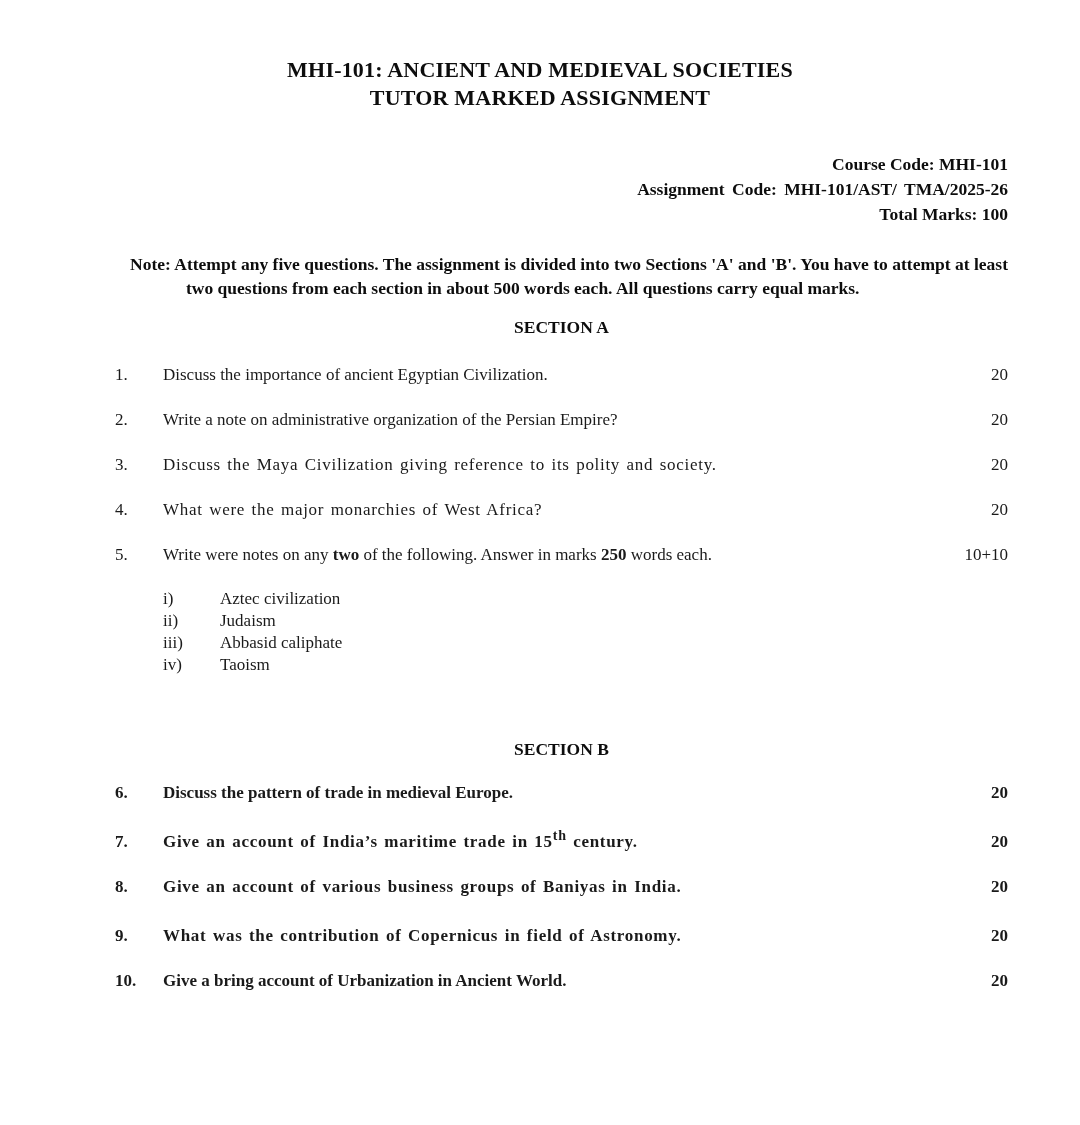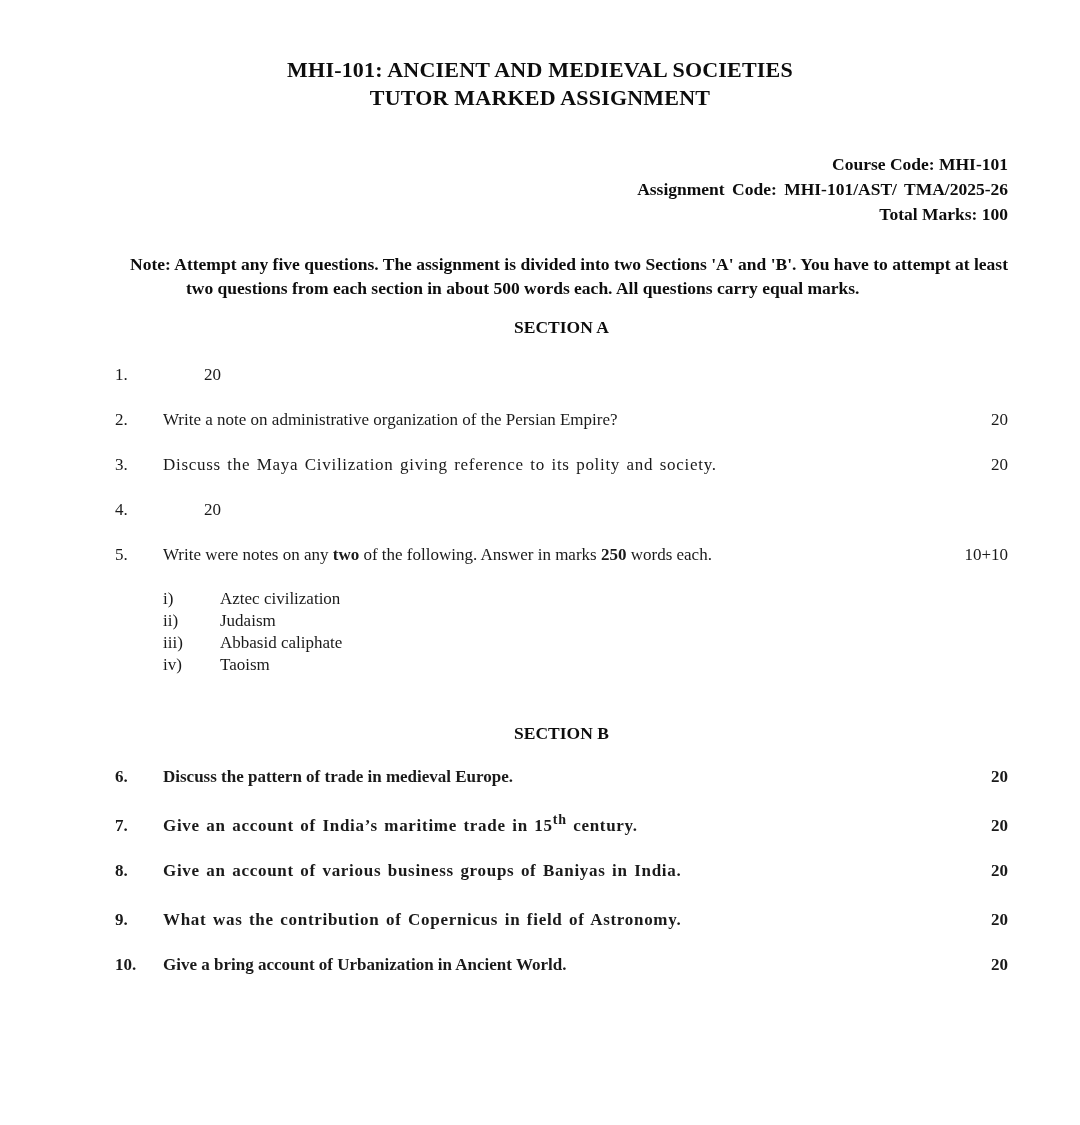--- a/index.html
+++ b/index.html
@@ -52,21 +52,21 @@
     color: #0d0d0d;
   }
   .section-heading {
     text-align: center;
     font-weight: bold;
     font-size: 17.5px;
     line-height: 19px;
     color: #0d0d0d;
   }
   .section-heading.sa { margin-top: 4px; }
-  .section-heading.sb { margin-top: 48px; }
+  .section-heading.sb { margin-top: 64px; }
   .q-list {
     font-size: 17px;
   }
   .q-list.a { margin-top: 26px; }
   .q-list.b { margin-top: 22px; }
   .q-row {
     display: flex;
     align-items: flex-start;
     line-height: 23px;
     margin-bottom: 22px;
@@ -129,37 +129,39 @@
     </div>
 
     <p class="note-block"><span>Note:</span> <span>Attempt any five questions. The assignment is divided into two Sections 'A' and 'B'. You have to attempt at least two questions from each section in about 500 words each. All questions carry equal marks.</span></p>
 
     <div class="section-heading sa">SECTION A</div>
 
     <div class="q-list a">
 
       <div class="q-row">
         <div class="q-num">1.</div>
+        <div class="q-text">Discuss the importance of ancient Egyptian Civilization.</div>
         <div class="q-marks">20</div>
       </div>
 
       <div class="q-row">
         <div class="q-num">2.</div>
         <div class="q-text">Write a note on administrative organization of the Persian Empire?</div>
         <div class="q-marks">20</div>
       </div>
 
       <div class="q-row">
         <div class="q-num">3.</div>
         <div class="q-text spaced">Discuss the Maya Civilization giving reference to its polity and society.</div>
         <div class="q-marks">20</div>
       </div>
 
       <div class="q-row">
         <div class="q-num">4.</div>
+        <div class="q-text spaced">What were the major monarchies of West Africa?</div>
         <div class="q-marks">20</div>
       </div>
 
       <div class="q-row">
         <div class="q-num">5.</div>
         <div class="q-text"><span>Write were notes on any </span><span class="b">two</span><span> of the following.  Answer in marks </span><span class="b">250</span><span> words each.</span></div>
         <div class="q-marks">10+10</div>
       </div>
 
       <div class="sub-list">

